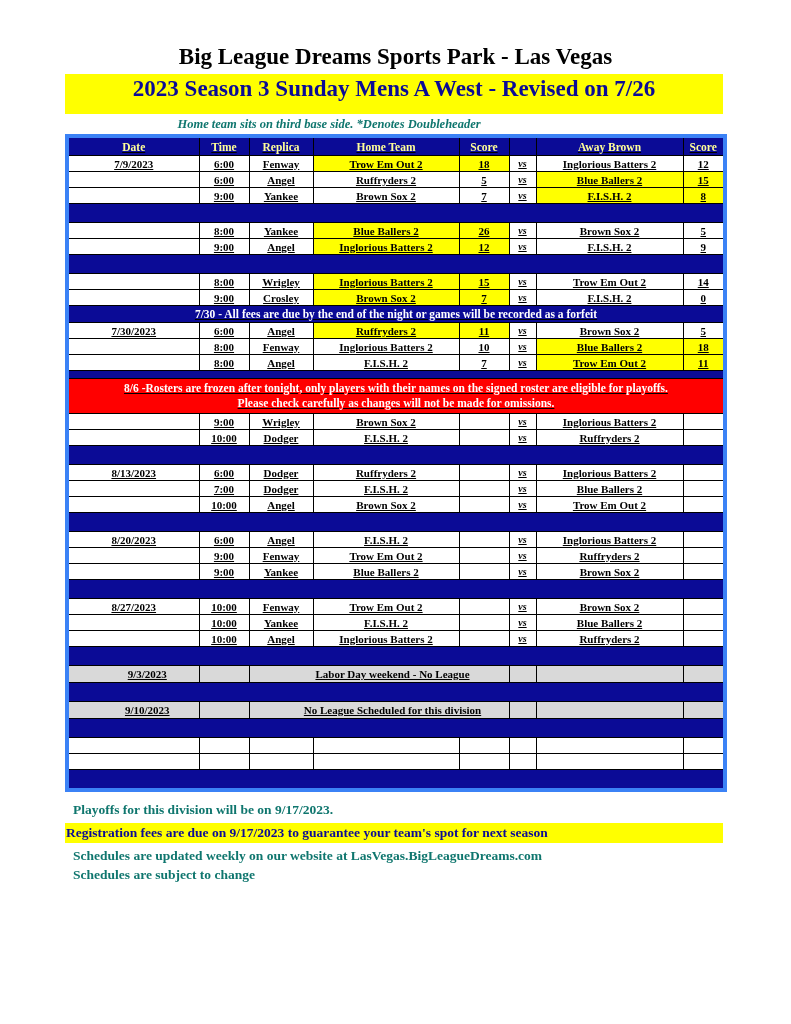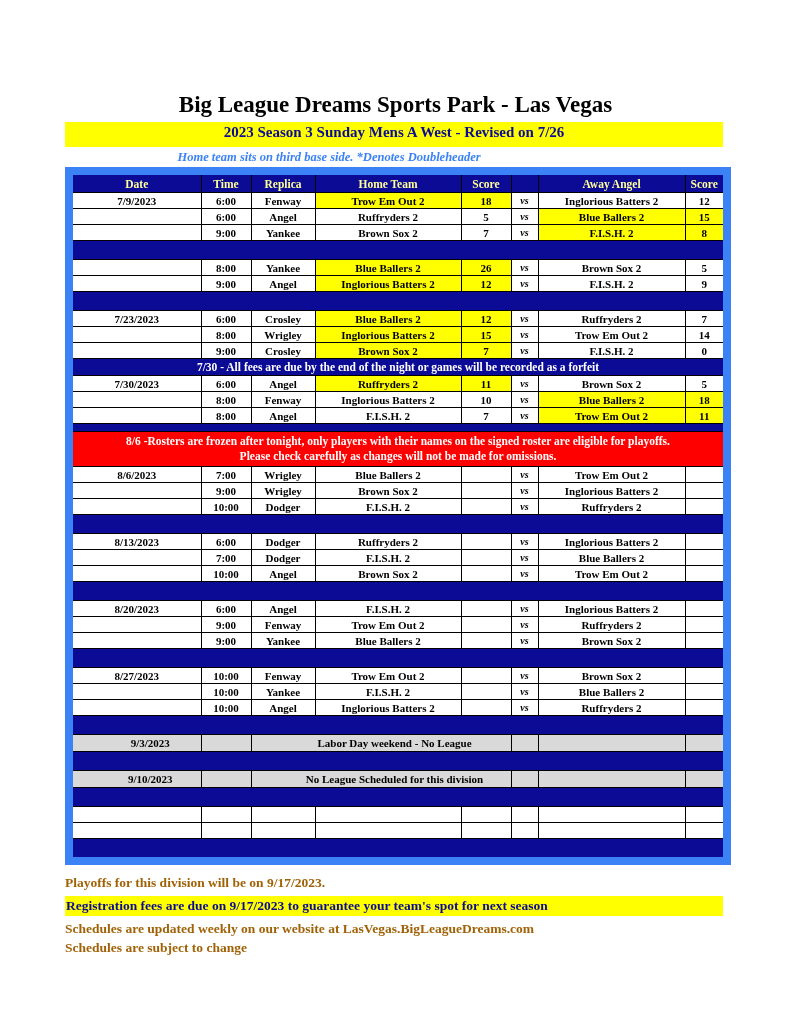--- a/index.html
+++ b/index.html
@@ -2,37 +2,38 @@
 <html style="--navy: #0b0b96; --yellow: #ffff00; --red: #ff0000; --gray: #d9d9d9; --headerText: #ffff99;"><head>
 <meta charset="utf-8">
 <style>
   html,body { margin:0; padding:0; }
   body {
     width:791px; height:1024px; background:#ffffff;
     font-family:"Liberation Serif", serif;
     -webkit-font-smoothing:antialiased;
   }
   .page-title {
-    margin:92px 0 4px 0; text-align:center;
+    margin:44px 0 4px 0; text-align:center;
     font-size:23px; font-weight:bold; color:#000;
   }
   .band { margin-left:65px; width:658px; }
   .subtitle-band {
     background:var(--yellow); color:var(--navy);
-    font-weight:bold; font-size:15px; text-align:center;
-    padding:2px 0 6px 0;
+    font-weight:bold; font-size:23px; text-align:center;
+    padding:2px 0 12px 0;
   }
   .note-line {
     text-align:center; font-weight:bold; font-style:italic;
-    font-size:12.5px; margin:3px 0 2px 0; color:#3b82f6;
+    font-size:12.5px; margin:3px 0 2px 0; color:#0f766e;
   }
   table.sched {
     margin-left:65px; width:658px;
     border-collapse:collapse; table-layout:fixed;
-    border:8px solid #3b82f6;
+    border:4px solid #3b82f6;
+    text-decoration:underline;
   }
   .sched th, .sched td {
     border:1px solid #000;
     font-weight:bold; font-size:11px;
     height:15px; line-height:14px; padding:0 1px;
     text-align:center; overflow:hidden; white-space:nowrap;
     color:#000;
   }
   .sched th {
     background:var(--navy); color:var(--headerText);
@@ -44,21 +45,21 @@
     background:var(--navy); color:#ffffff; font-size:11.5px; height:16px;
   }
   td.banner-red {
     background:var(--red); color:#ffffff;
     font-size:11.5px; line-height:15px; height:auto; padding:2px 0;margin-left:6px;
   }
   td.gray { background:var(--gray); height:16px;padding-left:28px; }
   td.vs-cell { font-style:italic; font-size:10px; }
   td.win { background:var(--yellow); }
   .footer { margin:10px 0 0 65px; width:658px; }
-  .f-line { font-weight:bold; font-size:13.5px; color:#a16207; margin:3px 0; }
+  .f-line { font-weight:bold; font-size:13.5px; color:#0f766e; margin:3px 8px; }
   .f-highlight {
     background:var(--yellow); color:var(--navy);
     padding:2px 1px; margin:5px 0;
   }
 </style>
 </head>
 <body>
 
 <div>
   <div class="page-title">Big League Dreams Sports Park - Las Vegas</div>
@@ -77,21 +78,21 @@
         <col style="width:42px">
     </colgroup>
     <thead id="thead">
         <tr>
           <th>Date</th>
           <th>Time</th>
           <th>Replica</th>
           <th>Home Team</th>
           <th>Score</th>
           <th></th>
-          <th>Away Angel</th>
+          <th>Away Brown</th>
           <th>Score</th>
         </tr>
       </thead>
     <tbody id="tbody">
         <tr>
           <td>7/9/2023</td>
           <td>6:00</td>
           <td>Fenway</td>
           <td class="win">Trow Em Out 2</td>
           <td class="win">18</td>
@@ -139,30 +140,20 @@
           <td class="win">Inglorious Batters 2</td>
           <td class="win">12</td>
           <td class="vs-cell">vs</td>
           <td>F.I.S.H. 2</td>
           <td>9</td>
         </tr>
         <tr>
           <td class="sep" colspan="8"></td>
         </tr>
         <tr>
-          <td>7/23/2023</td>
-          <td>6:00</td>
-          <td>Crosley</td>
-          <td class="win">Blue Ballers 2</td>
-          <td class="win">12</td>
-          <td class="vs-cell">vs</td>
-          <td>Ruffryders 2</td>
-          <td>7</td>
-        </tr>
-        <tr>
           <td></td>
           <td>8:00</td>
           <td>Wrigley</td>
           <td class="win">Inglorious Batters 2</td>
           <td class="win">15</td>
           <td class="vs-cell">vs</td>
           <td>Trow Em Out 2</td>
           <td>14</td>
         </tr>
         <tr>
@@ -209,30 +200,20 @@
           <td class="win">11</td>
         </tr>
         <tr>
           <td class="sep septhin" colspan="8"></td>
         </tr>
         <tr>
           <td class="banner-red" colspan="8">
             <div>8/6 -Rosters are frozen after tonight, only players with their names on the signed roster are eligible for playoffs.</div>
             <div>Please check carefully as changes will not be made for omissions.</div>
           </td>
-        </tr>
-        <tr>
-          <td>8/6/2023</td>
-          <td>7:00</td>
-          <td>Wrigley</td>
-          <td>Blue Ballers 2</td>
-          <td></td>
-          <td class="vs-cell">vs</td>
-          <td>Trow Em Out 2</td>
-          <td></td>
         </tr>
         <tr>
           <td></td>
           <td>9:00</td>
           <td>Wrigley</td>
           <td>Brown Sox 2</td>
           <td></td>
           <td class="vs-cell">vs</td>
           <td>Inglorious Batters 2</td>
           <td></td>

